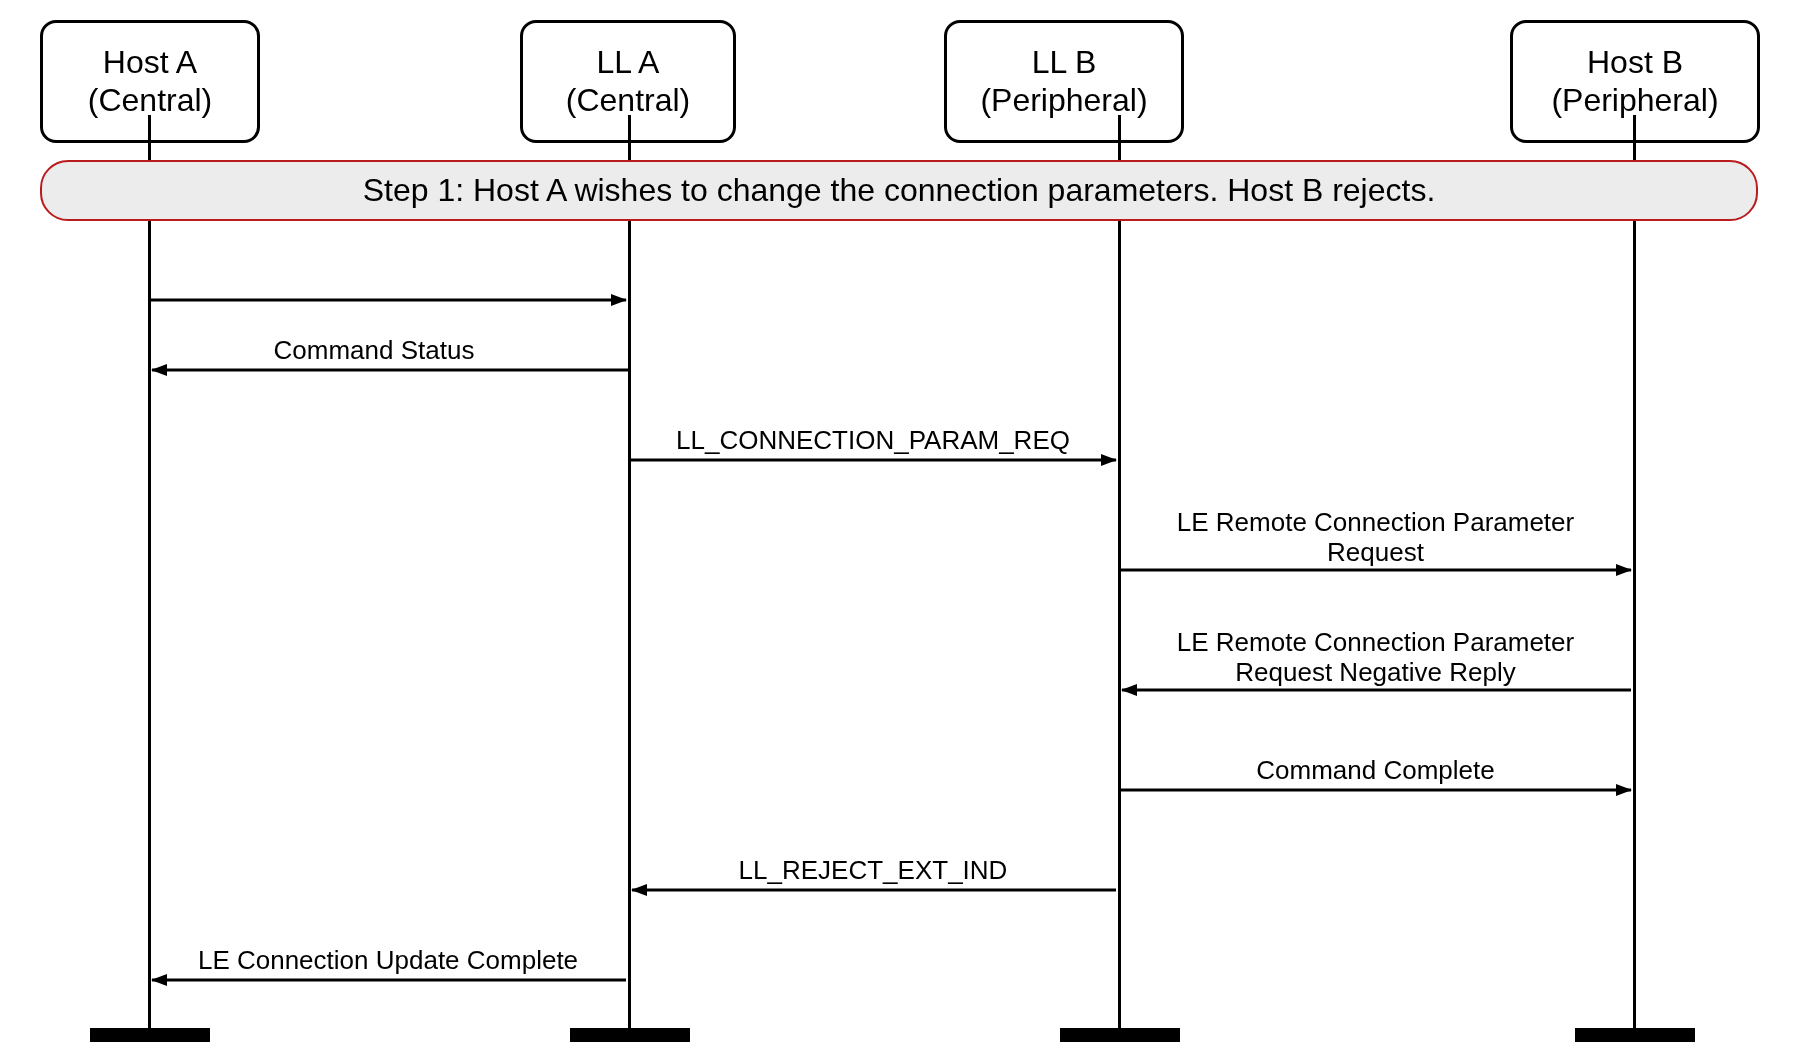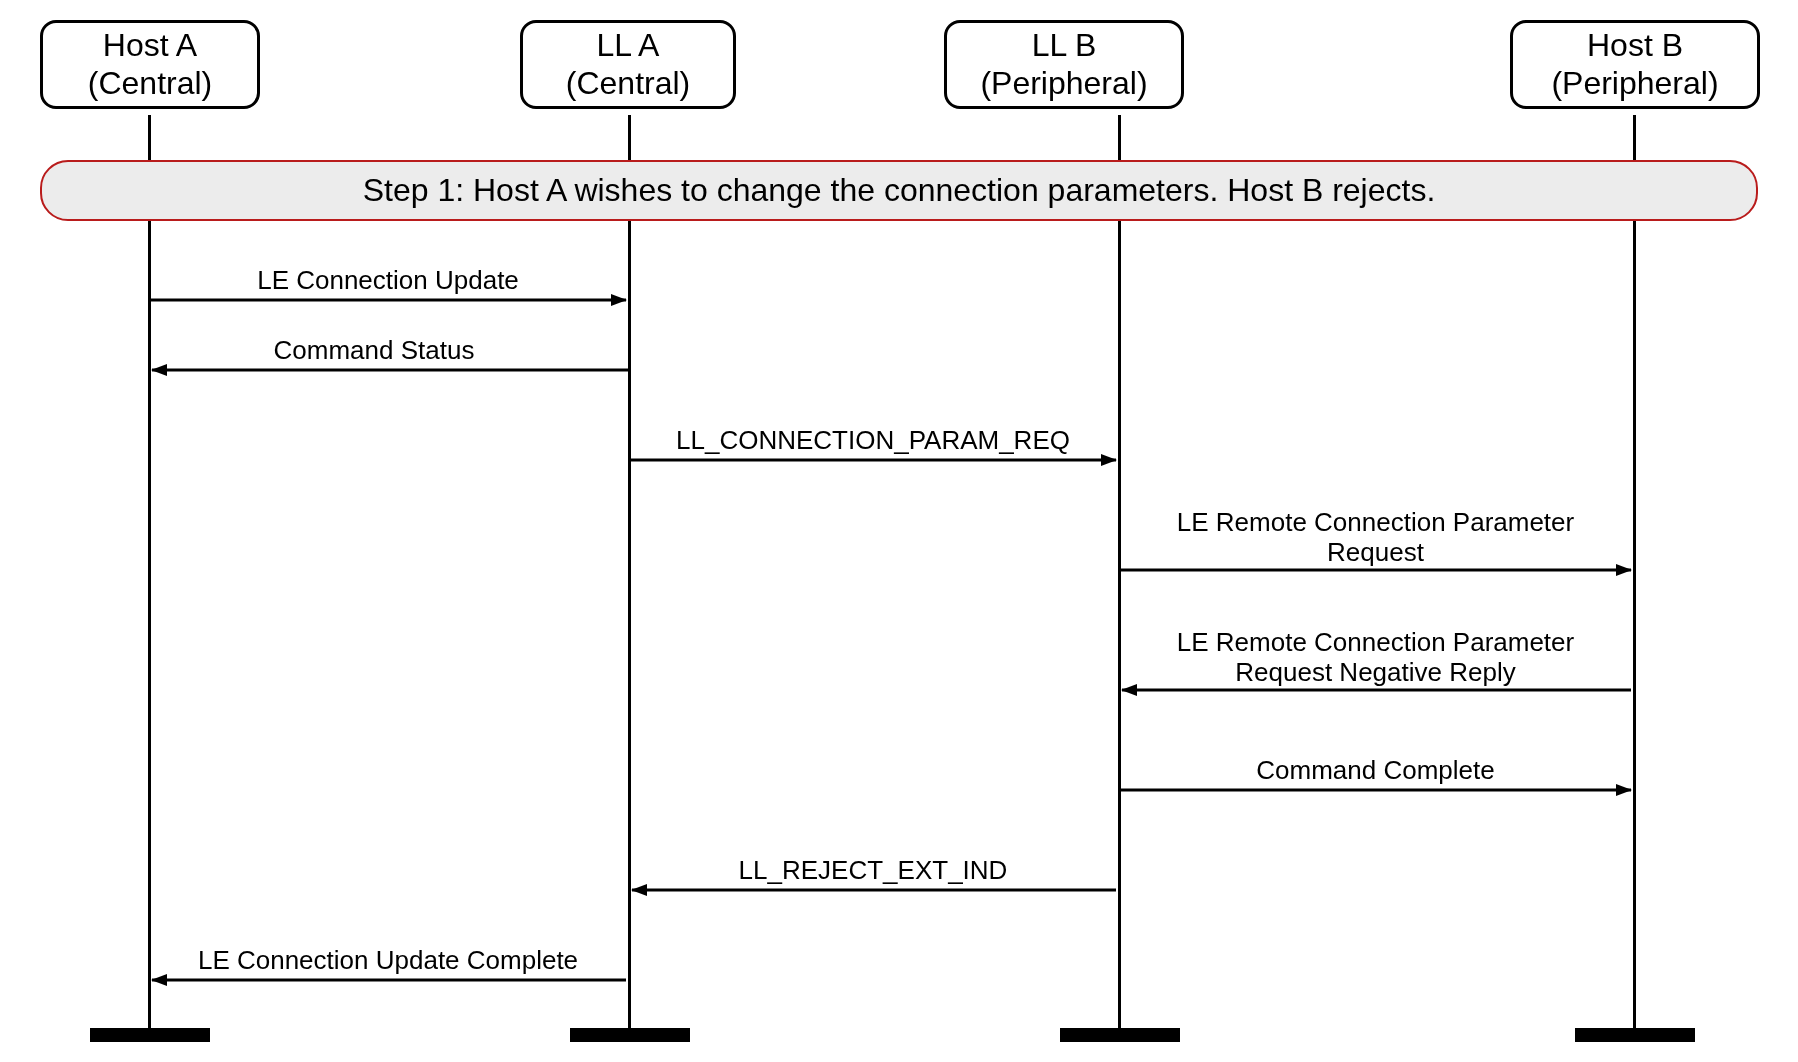--- a/index.html
+++ b/index.html
@@ -15,21 +15,21 @@
     width: 1758px;
     height: 1022px;
   }
   .participant {
     position: absolute;
     top: 0;
     border: 3px solid #000;
     border-radius: 16px;
     background: #fff;
     text-align: center;
-    padding: 3px 18px;
+    padding: 20px 18px;
     font-size: 32px;
     line-height: 1.2;
   }
   .lifeline {
     position: absolute;
     top: 95px;
     width: 3px;
     background: #000;
     height: 920px;
   }
@@ -110,21 +110,20 @@
 
     <line x1="1611" y1="670" x2="1102" y2="670" stroke="#000" stroke-width="3" marker-end="url(#ah)"></line>
 
     <line x1="1100" y1="770" x2="1611" y2="770" stroke="#000" stroke-width="3" marker-end="url(#ah)"></line>
 
     <line x1="1096" y1="870" x2="612" y2="870" stroke="#000" stroke-width="3" marker-end="url(#ah)"></line>
 
     <line x1="606" y1="960" x2="132" y2="960" stroke="#000" stroke-width="3" marker-end="url(#ah)"></line>
   </svg>
 
-  <div class="msg-label" style="left:130px; width:476px; top:246px;">LE Connection Update</div>
   <div class="msg-label" style="left:116px; width:476px; top:316px;">Command Status</div>
   <div class="msg-label" style="left:610px; width:486px; top:406px;">LL_CONNECTION_PARAM_REQ</div>
   <div class="msg-label" style="left:1100px; width:511px; top:488px;">LE Remote Connection Parameter
 Request</div>
   <div class="msg-label" style="left:1100px; width:511px; top:608px;">LE Remote Connection Parameter
 Request Negative Reply</div>
   <div class="msg-label" style="left:1100px; width:511px; top:736px;">Command Complete</div>
   <div class="msg-label" style="left:610px; width:486px; top:836px;">LL_REJECT_EXT_IND</div>
   <div class="msg-label" style="left:130px; width:476px; top:926px;">LE Connection Update Complete</div>
 

